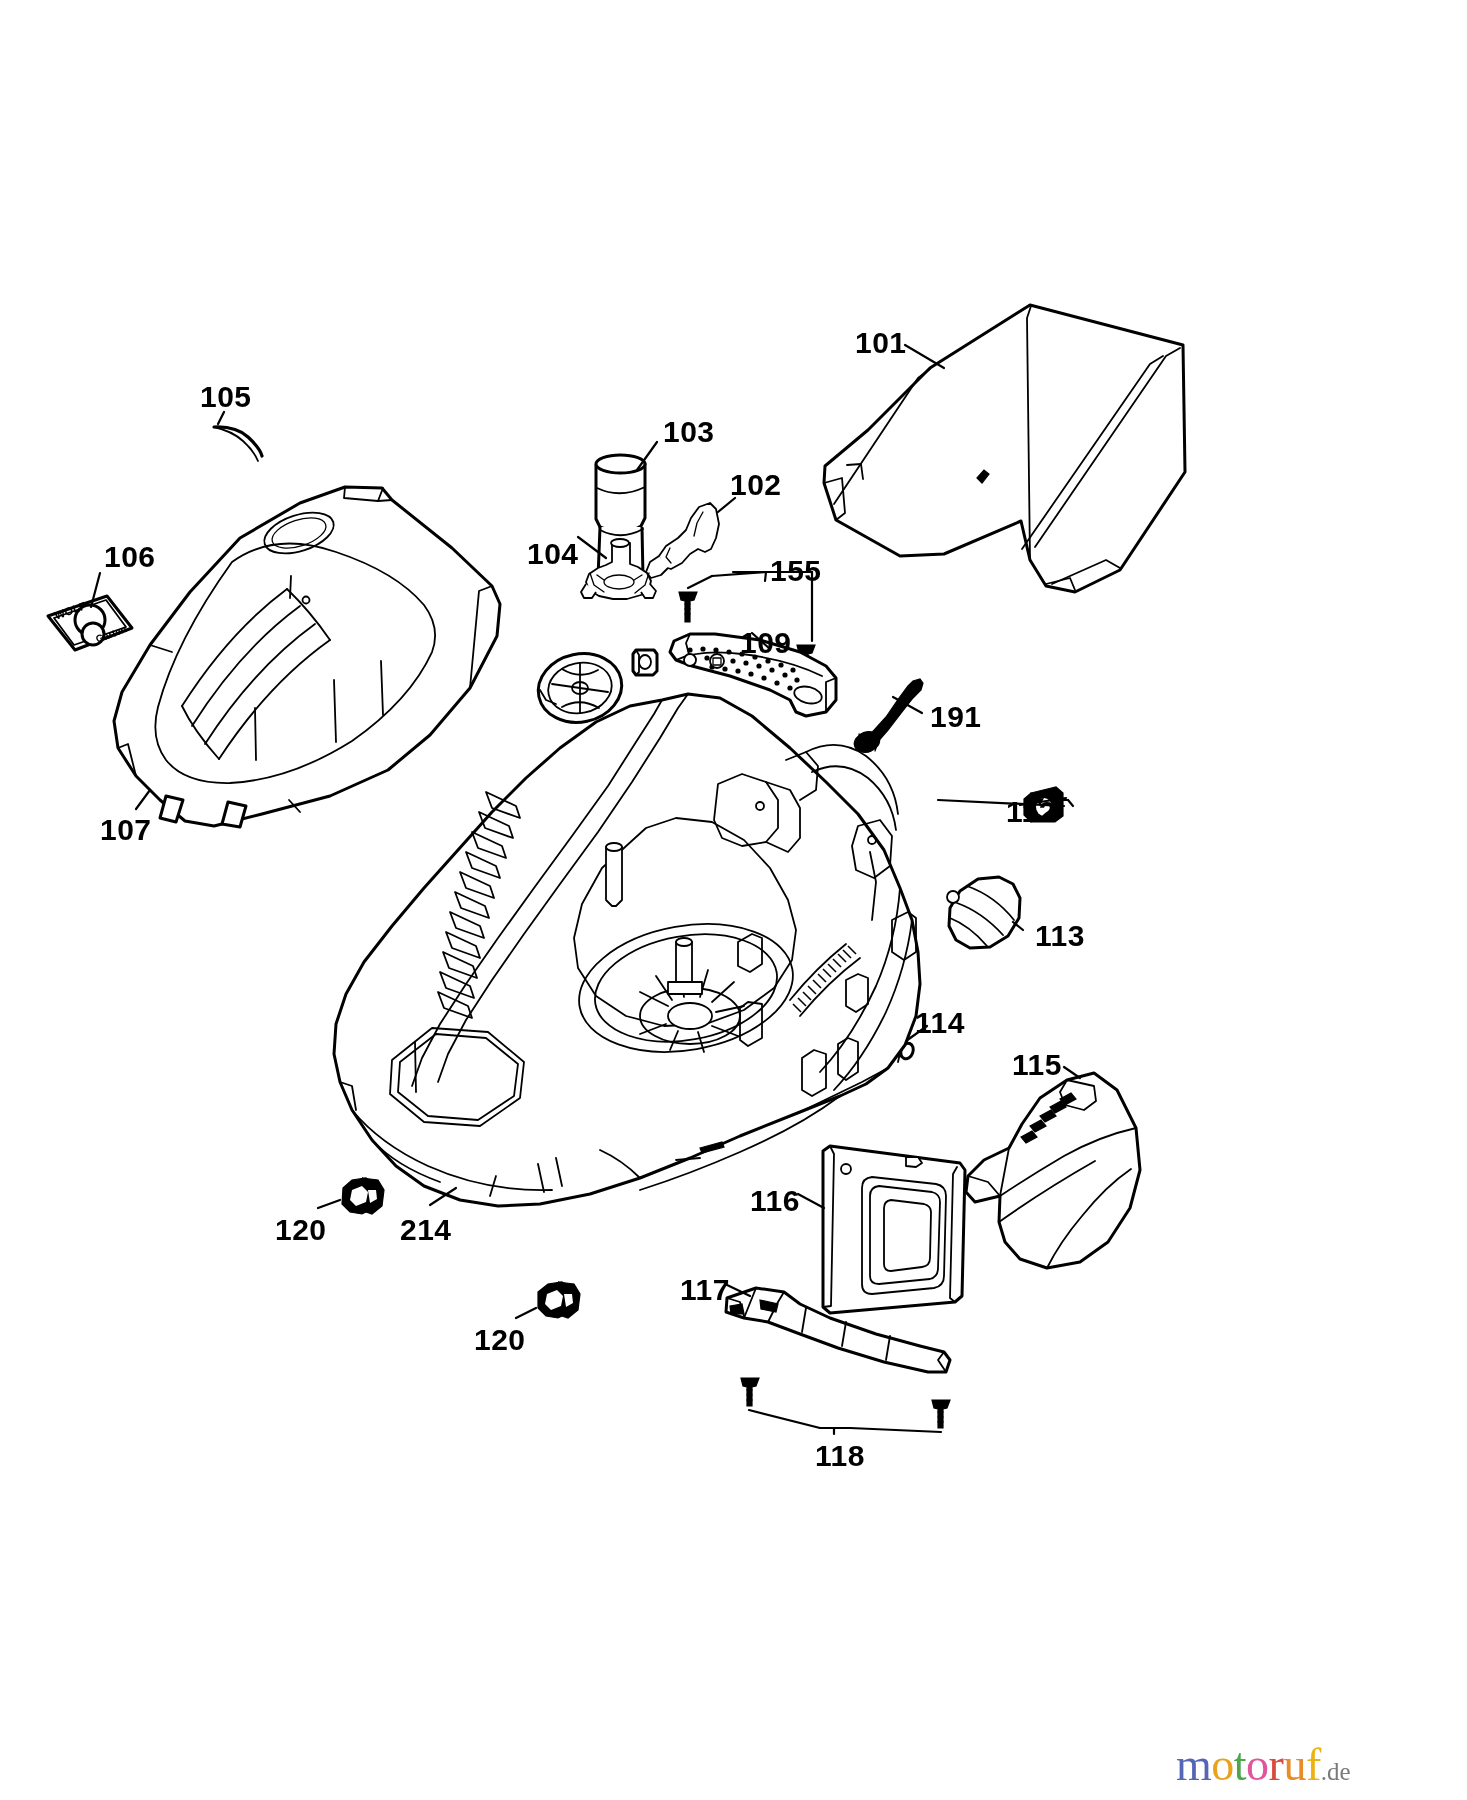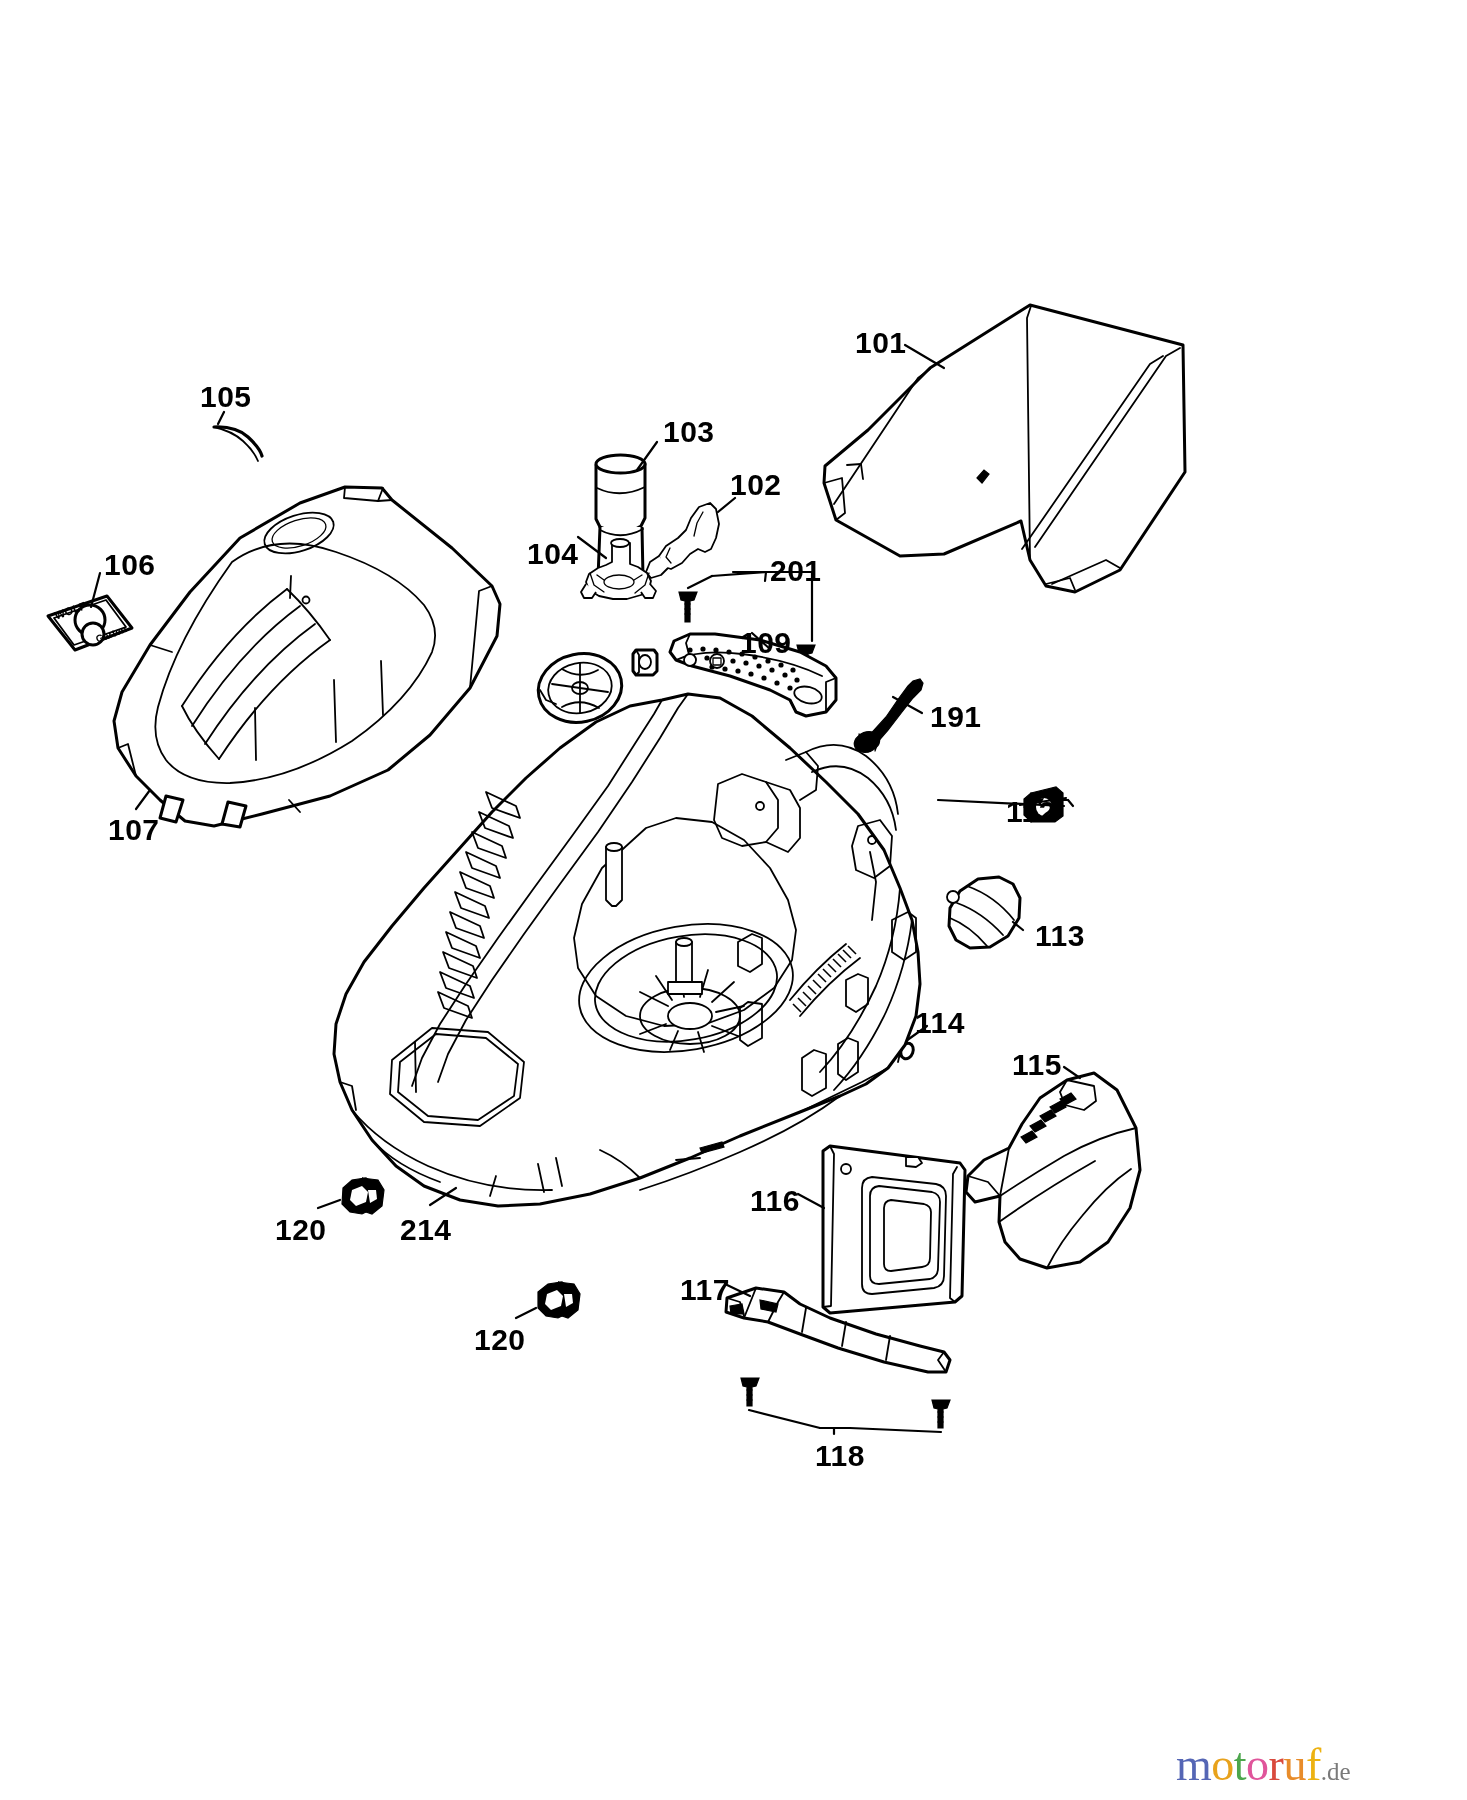--- a/index.html
+++ b/index.html
@@ -534,23 +534,23 @@
       <path class="lead" d="M516 1318 L536 1308"></path>
     </g>
 
   </svg>
 
   <div class="callout" style="left:855px;top:328px;">101</div>
   <div class="callout" style="left:730px;top:470px;">102</div>
   <div class="callout" style="left:663px;top:417px;">103</div>
   <div class="callout" style="left:527px;top:517px;margin-top:22px;">104</div>
   <div class="callout" style="left:200px;top:382px;">105</div>
-  <div class="callout" style="left:104px;top:542px;margin-top:8px;">106</div>
-  <div class="callout" style="left:108px;top:815px;">107</div>
-  <div class="callout" style="left:770px;top:556px;">201</div>
+  <div class="callout" style="left:104px;top:542px;">106</div>
+  <div class="callout" style="left:100px;top:815px;">107</div>
+  <div class="callout" style="left:770px;top:556px;">155</div>
   <div class="callout" style="left:740px;top:608px;margin-top:20px;">109</div>
   <div class="callout" style="left:930px;top:702px;">191</div>
   <div class="callout" style="left:1006px;top:797px;">112</div>
   <div class="callout" style="left:1035px;top:921px;">113</div>
   <div class="callout" style="left:915px;top:1008px;">114</div>
   <div class="callout" style="left:1012px;top:1050px;">115</div>
   <div class="callout" style="left:750px;top:1186px;">116</div>
   <div class="callout" style="left:680px;top:1275px;">117</div>
   <div class="callout" style="left:815px;top:1441px;">118</div>
   <div class="callout" style="left:400px;top:1215px;">214</div>

